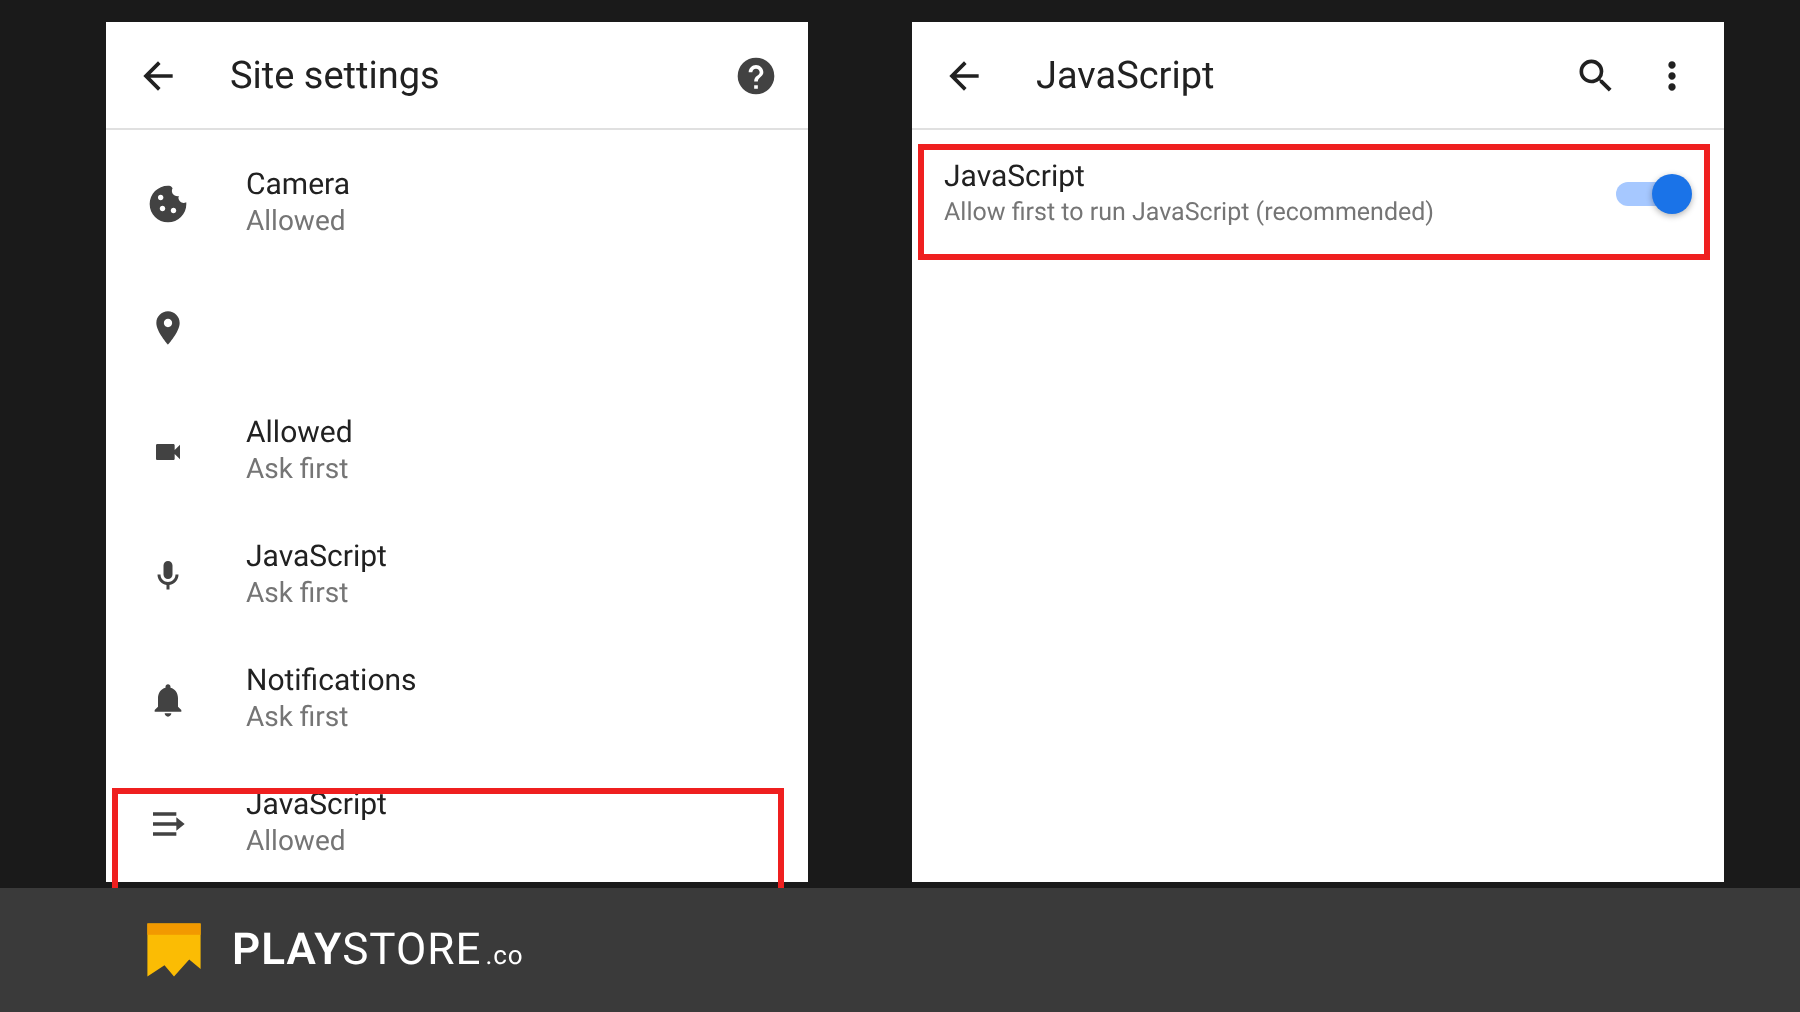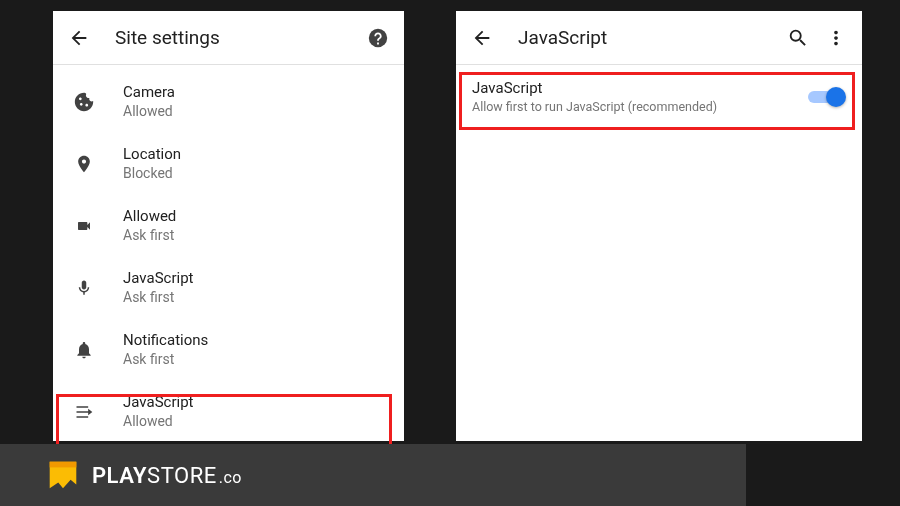--- a/index.html
+++ b/index.html
@@ -19,25 +19,25 @@
     .row .txt .secondary { font-size: 14px; color: #757575; line-height: 1.25; margin-top: 1px; }
     .highlight-left { position: absolute; left: 56px; top: 394px; width: 336px; height: 60px; border: 3px solid #ef1f1f; pointer-events: none; }
     .right-setting { padding: 14px 16px 12px 16px; display: flex; align-items: center; }
     .right-setting .info { flex: 1; }
     .right-setting .info .primary { font-size: 15px; color: #212121; }
     .right-setting .info .secondary { font-size: 12.5px; color: #757575; margin-top: 2px; }
     .switch { width: 40px; height: 24px; position: relative; }
     .switch .track { position: absolute; left: 2px; top: 6px; width: 34px; height: 12px; border-radius: 12px; background: #a6c8ff; }
     .switch .thumb { position: absolute; right: 0; top: 2px; width: 20px; height: 20px; border-radius: 50%; background: #1a73e8; box-shadow: 0 1px 3px rgba(0,0,0,.3); }
     .highlight-right { position: absolute; left: 459px; top: 72px; width: 396px; height: 58px; border: 3px solid #ef1f1f; pointer-events: none; }
-    .footer { position: absolute; left: 0; bottom: 0; width: 746px; height: 62px; background: #3a3a3a; display: flex; align-items: center; padding-left: 44px; margin-top: 44px; }
+    .footer { position: absolute; left: 0; bottom: 0; width: 900px; height: 62px; background: #3a3a3a; display: flex; align-items: center; padding-left: 68px; margin-top: 44px; }
     .logo-mark { width: 38px; height: 38px; margin-right: 10px; }
     .logo-text { color: #fff; font-size: 22px; font-weight: 600; letter-spacing: 0.5px; display: flex; align-items: baseline; }
     .logo-text .thin { font-weight: 400; }
-    .logo-text .co { font-size: 16px; font-weight: 400; margin-left: 2px; }
+    .logo-text .co { font-size: 13px; font-weight: 400; margin-left: 2px; }
     svg { display: block; }
   </style>
 </head>
 <body>
 <div class="canvas">
 
   <div class="phone phone-left">
     <div class="appbar">
       <div class="back">
         <svg width="22" height="22" viewBox="0 0 24 24">
@@ -62,24 +62,20 @@
         <div class="txt">
             <div class="primary">Camera</div>
             <div class="secondary">Allowed</div>
           </div>
       </div>
       <div class="row">
         <div class="ico">
             <svg width="20" height="22" viewBox="0 0 24 24">
               <path fill="#424242" d="M12 2C8.13 2 5 5.13 5 9c0 5.25 7 13 7 13s7-7.75 7-13c0-3.87-3.13-7-7-7zm0 9.5c-1.38 0-2.5-1.12-2.5-2.5S10.62 6.5 12 6.5s2.5 1.12 2.5 2.5S13.38 11.5 12 11.5z"></path>
             </svg>
-          </div>
-        <div class="txt">
-            <div class="primary">Location</div>
-            <div class="secondary">Blocked</div>
           </div>
       </div>
       <div class="row">
         <div class="ico">
             <svg width="22" height="16" viewBox="0 0 24 24">
               <path fill="#424242" d="M17 10.5V7c0-.55-.45-1-1-1H4c-.55 0-1 .45-1 1v10c0 .55.45 1 1 1h12c.55 0 1-.45 1-1v-3.5l4 4v-11l-4 4z"></path>
             </svg>
           </div>
         <div class="txt">
             <div class="primary">Allowed</div>

